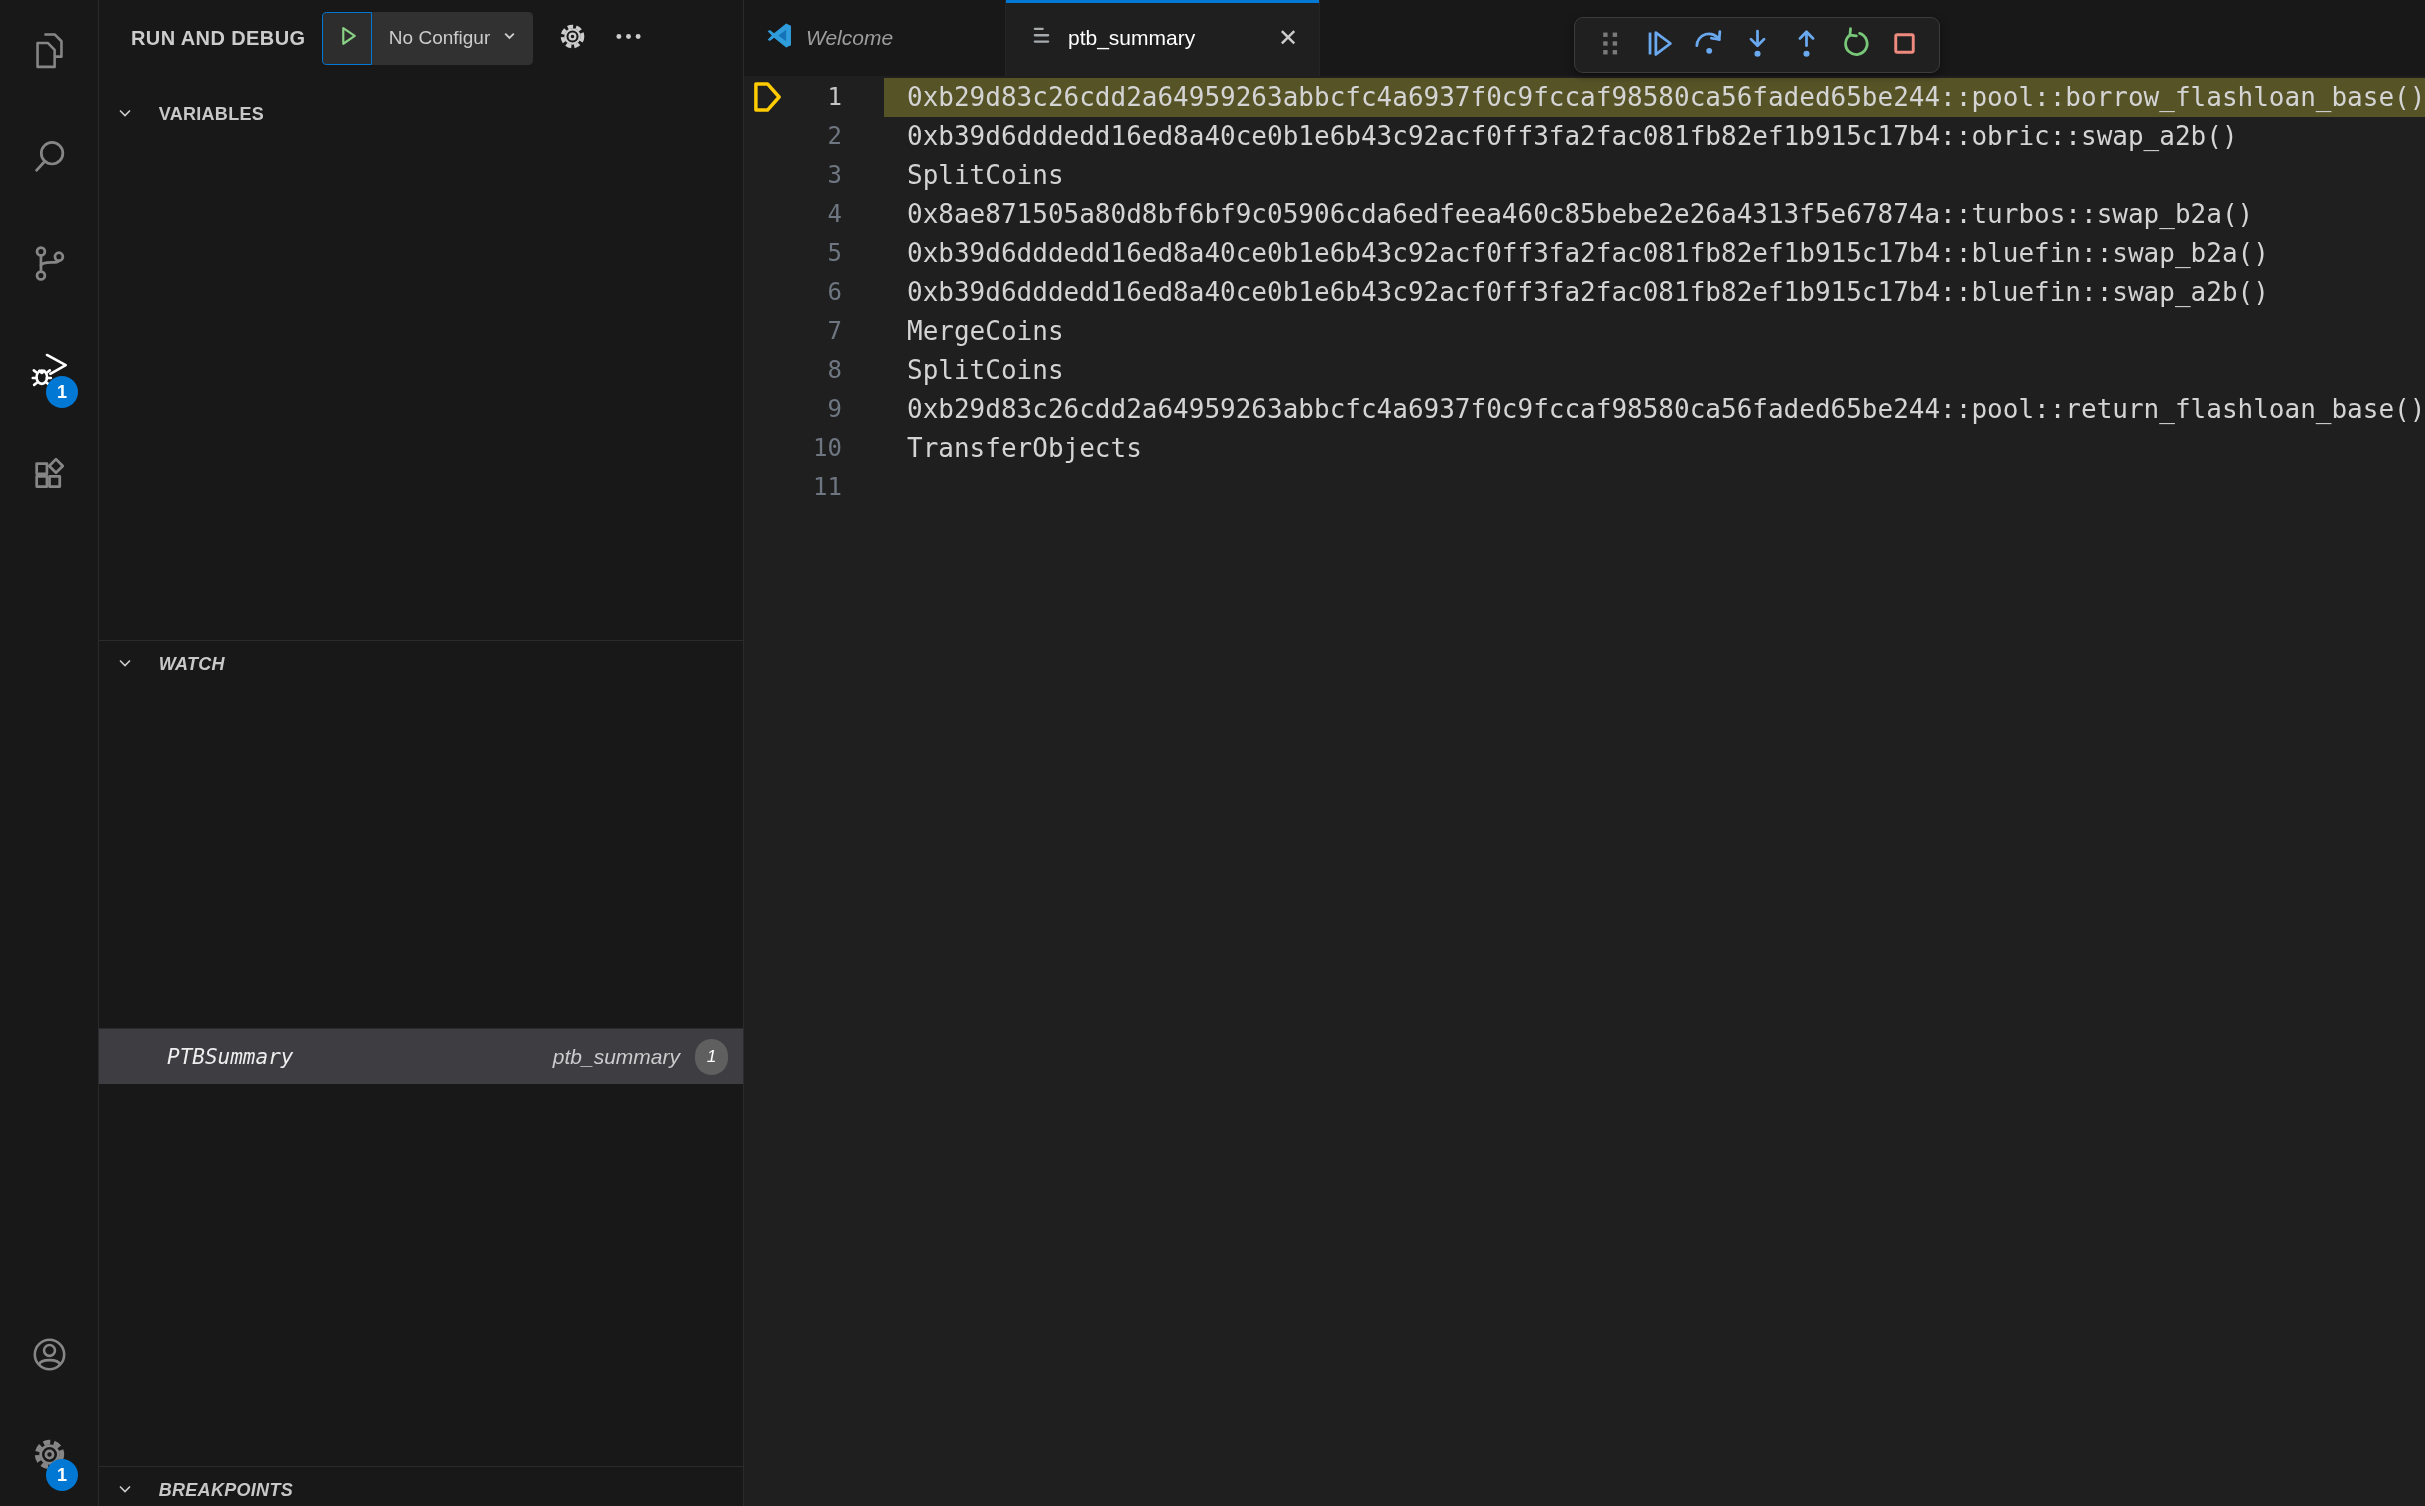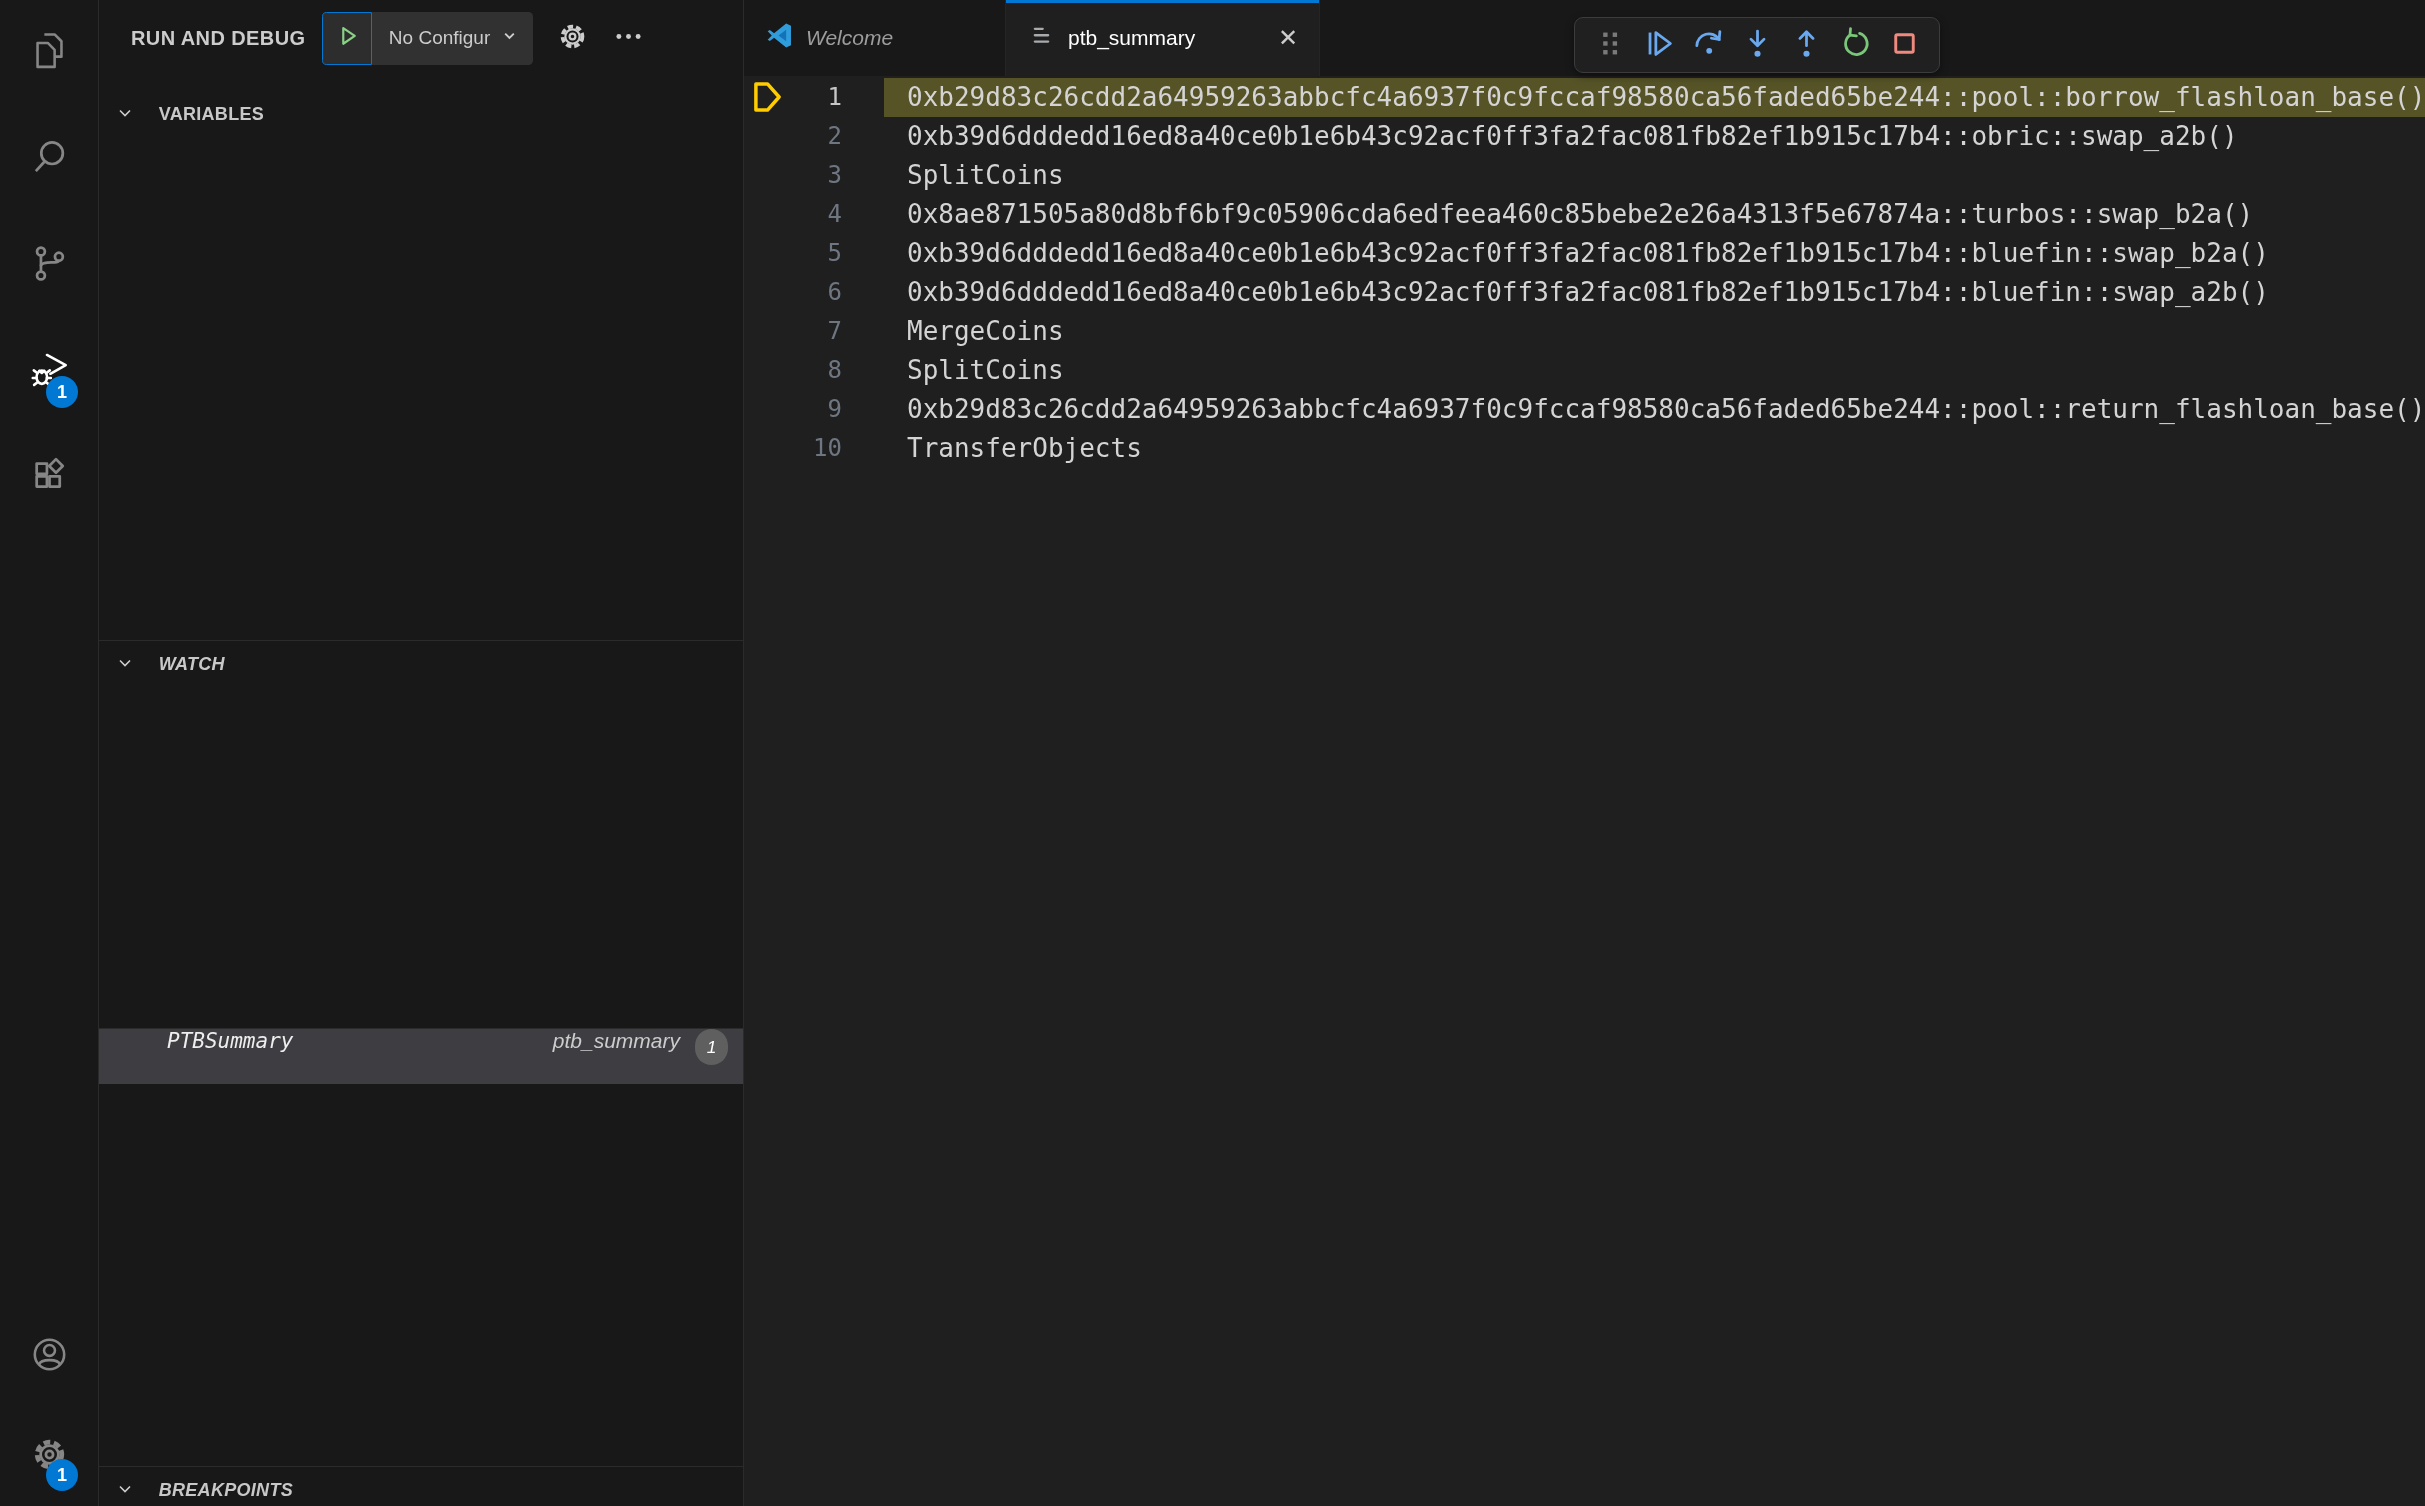--- a/index.html
+++ b/index.html
@@ -41,21 +41,21 @@
   .sec-watch { height:388px; flex:none; }
   .sec-callstack { height:438px; flex:none; }
   .sec-breakpoints { flex:1; }
   .section-header { height:47px; display:flex; align-items:center; padding:0 16.7px 0 13.7px;
                     gap:22px; cursor:pointer; flex:none; }
   .section-label { font-size:18px; font-weight:700; color:#c8c8c8; letter-spacing:0.3px; }
   .section-status { margin-left:auto; font-size:16.7px; font-weight:700; color:#cccccc; }
   .section-header svg { width:24px; height:24px; flex:none; }
   .sec-variables .section-header { padding-top:15px; height:61px; }
 
-  .stack-row { height:55px; background:#3d3d42; display:flex; align-items:flex-start;
+  .stack-row { height:55px; background:#3d3d42; display:flex; align-items:center;
                padding:0 15px 0 68px; cursor:pointer; }
   .stack-name { font-family:"DejaVu Sans Mono", monospace; font-size:21px; color:#eeeeee; flex:1; }
   .stack-file { font-size:21px; color:#cccccc; }
   .stack-badge { min-width:33px; height:36px; padding:0 6px; margin-left:15px; border-radius:18px;
                  background:#5f5f5f; color:#ffffff; font-size:17.4px; display:flex;
                  align-items:center; justify-content:center; }
 
   
   .editor-group { flex:1; min-width:0; display:flex; flex-direction:column;
                   position:relative; background:#1f1f1f; overflow:hidden; }
@@ -407,17 +407,24 @@
             </div>
             <div class="code">0xb29d83c26cdd2a64959263abbcfc4a6937f0c9fccaf98580ca56faded65be244::pool::return_flashloan_base()</div>
           </div>
           <div class="code-row">
             <div class="gutter">
               <div class="arrow-slot"></div>
               <div class="lnum">10</div>
             </div>
             <div class="code">TransferObjects</div>
           </div>
+          <div class="code-row">
+            <div class="gutter">
+              <div class="arrow-slot"></div>
+              <div class="lnum">11</div>
+            </div>
+            <div class="code"></div>
+          </div>
         </div>
     </div>
   </main>
 </div>
 
 
 </body></html>

